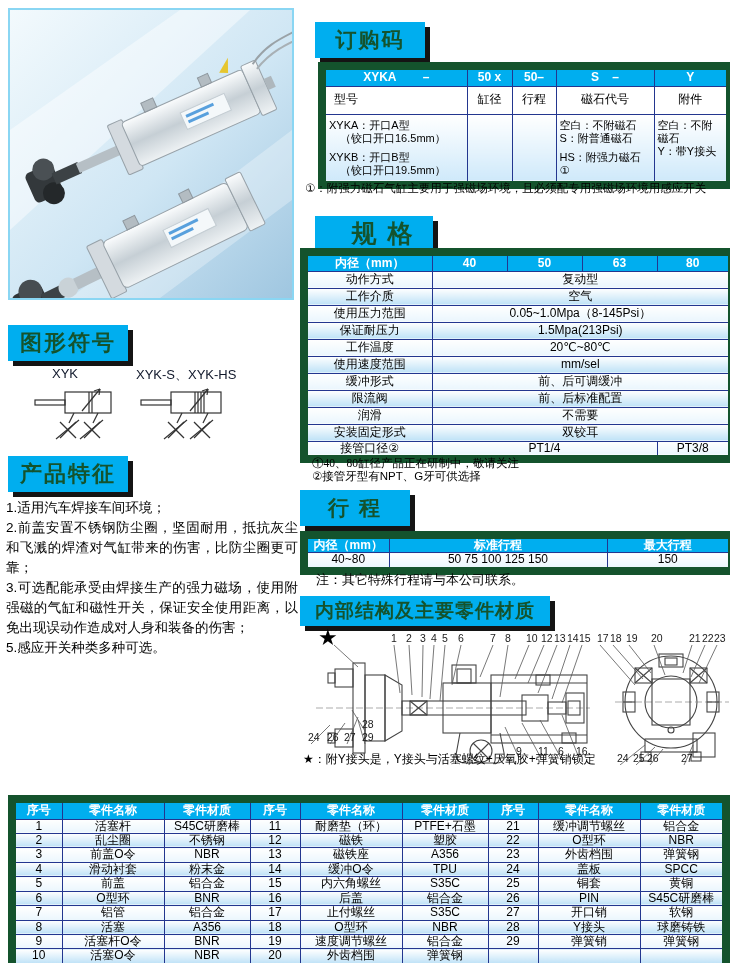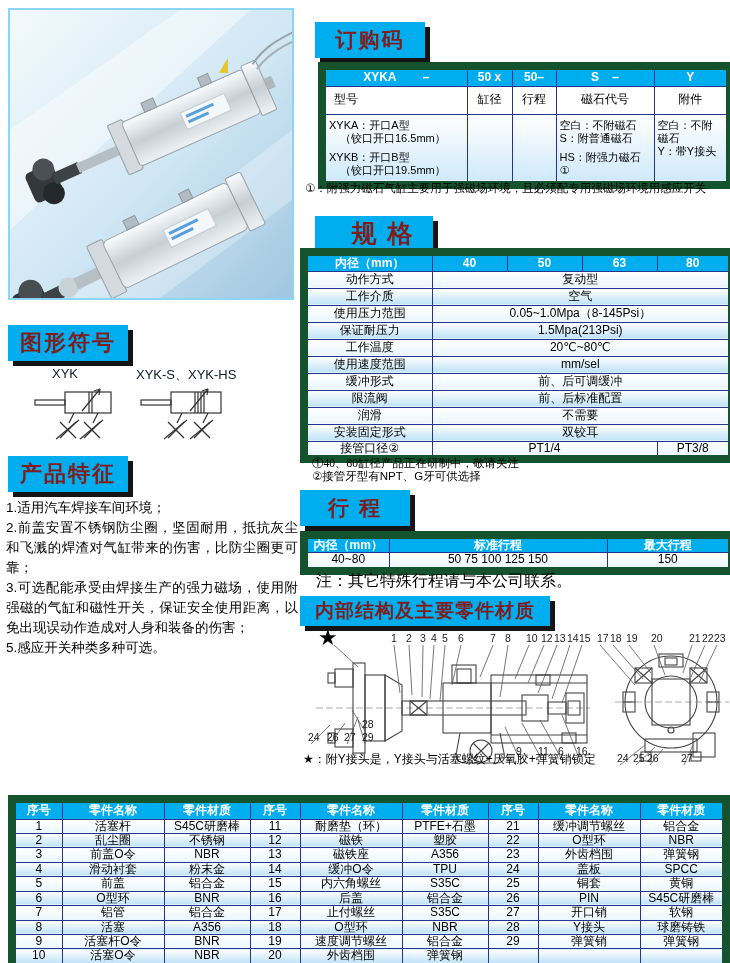--- a/index.html
+++ b/index.html
@@ -1,20 +1,20 @@
 <!DOCTYPE html>
 <html><head>
 <meta charset="utf-8">
 <style>
   html,body{margin:0;padding:0;background:#fff;}
   .page{position:relative;width:730px;height:963px;background:#ffffff;
         font-family:"Liberation Sans","DejaVu Sans",sans-serif;overflow:hidden;color:#000;}
 
   
-  .sec-hdr{position:absolute;background:#00aeef;color:#7f1d1d;font-weight:bold;
+  .sec-hdr{position:absolute;background:#00aeef;color:#14532d;font-weight:bold;
            text-align:left;letter-spacing:2px;box-shadow:5px 5px 0 #141414;
            display:flex;align-items:center;justify-content:center;}
 
   
   .tbl{position:absolute;border-collapse:collapse;table-layout:fixed;background:#fff;border:8px solid #14532d;}
   .tbl td{border:1px solid #23368f;font-size:12px;text-align:center;padding:0 2px;
           line-height:1.12;overflow:hidden;white-space:nowrap;}
   .tbl tr.hd td{background:#00aeef;color:#fff;font-weight:bold;}
   .tbl tr.r0 td{background:linear-gradient(#ffffff,#eaf6fd);}
   .tbl tr.alt td{background:linear-gradient(#ffffff,#bfe2f7);}
@@ -291,21 +291,21 @@
         <td>标准行程</td>
         <td>最大行程</td>
       </tr>
       <tr class="r0" style="height:17px">
         <td>40~80</td>
         <td>50 75 100 125 150</td>
         <td>150</td>
       </tr>
     </tbody>
   </table>
-  <div class="note" style="left:316px;top:571px;font-size:16px;">注：其它特殊行程请与本公司联系。</div>
+  <div class="note" style="left:316px;top:571px;font-size:13px;">注：其它特殊行程请与本公司联系。</div>
 
   <div class="sec-hdr" style="left:300px;top:596px;width:250px;height:30px;font-size:19px;letter-spacing:1px;">内部结构及主要零件材质</div>
 
   <svg id="svg-left" class="diagram" style="left:300px;top:615px;" width="295" height="150" viewBox="0 0 295 150">
     <g class="art">
       <line class="thin" x1="16" y1="93" x2="290" y2="93"></line>
       <rect x="28" y="58" width="7" height="10"></rect>
         <rect x="28" y="118" width="7" height="10"></rect>
       <rect x="35" y="54" width="18" height="18"></rect>
         <rect x="35" y="114" width="18" height="18"></rect>

